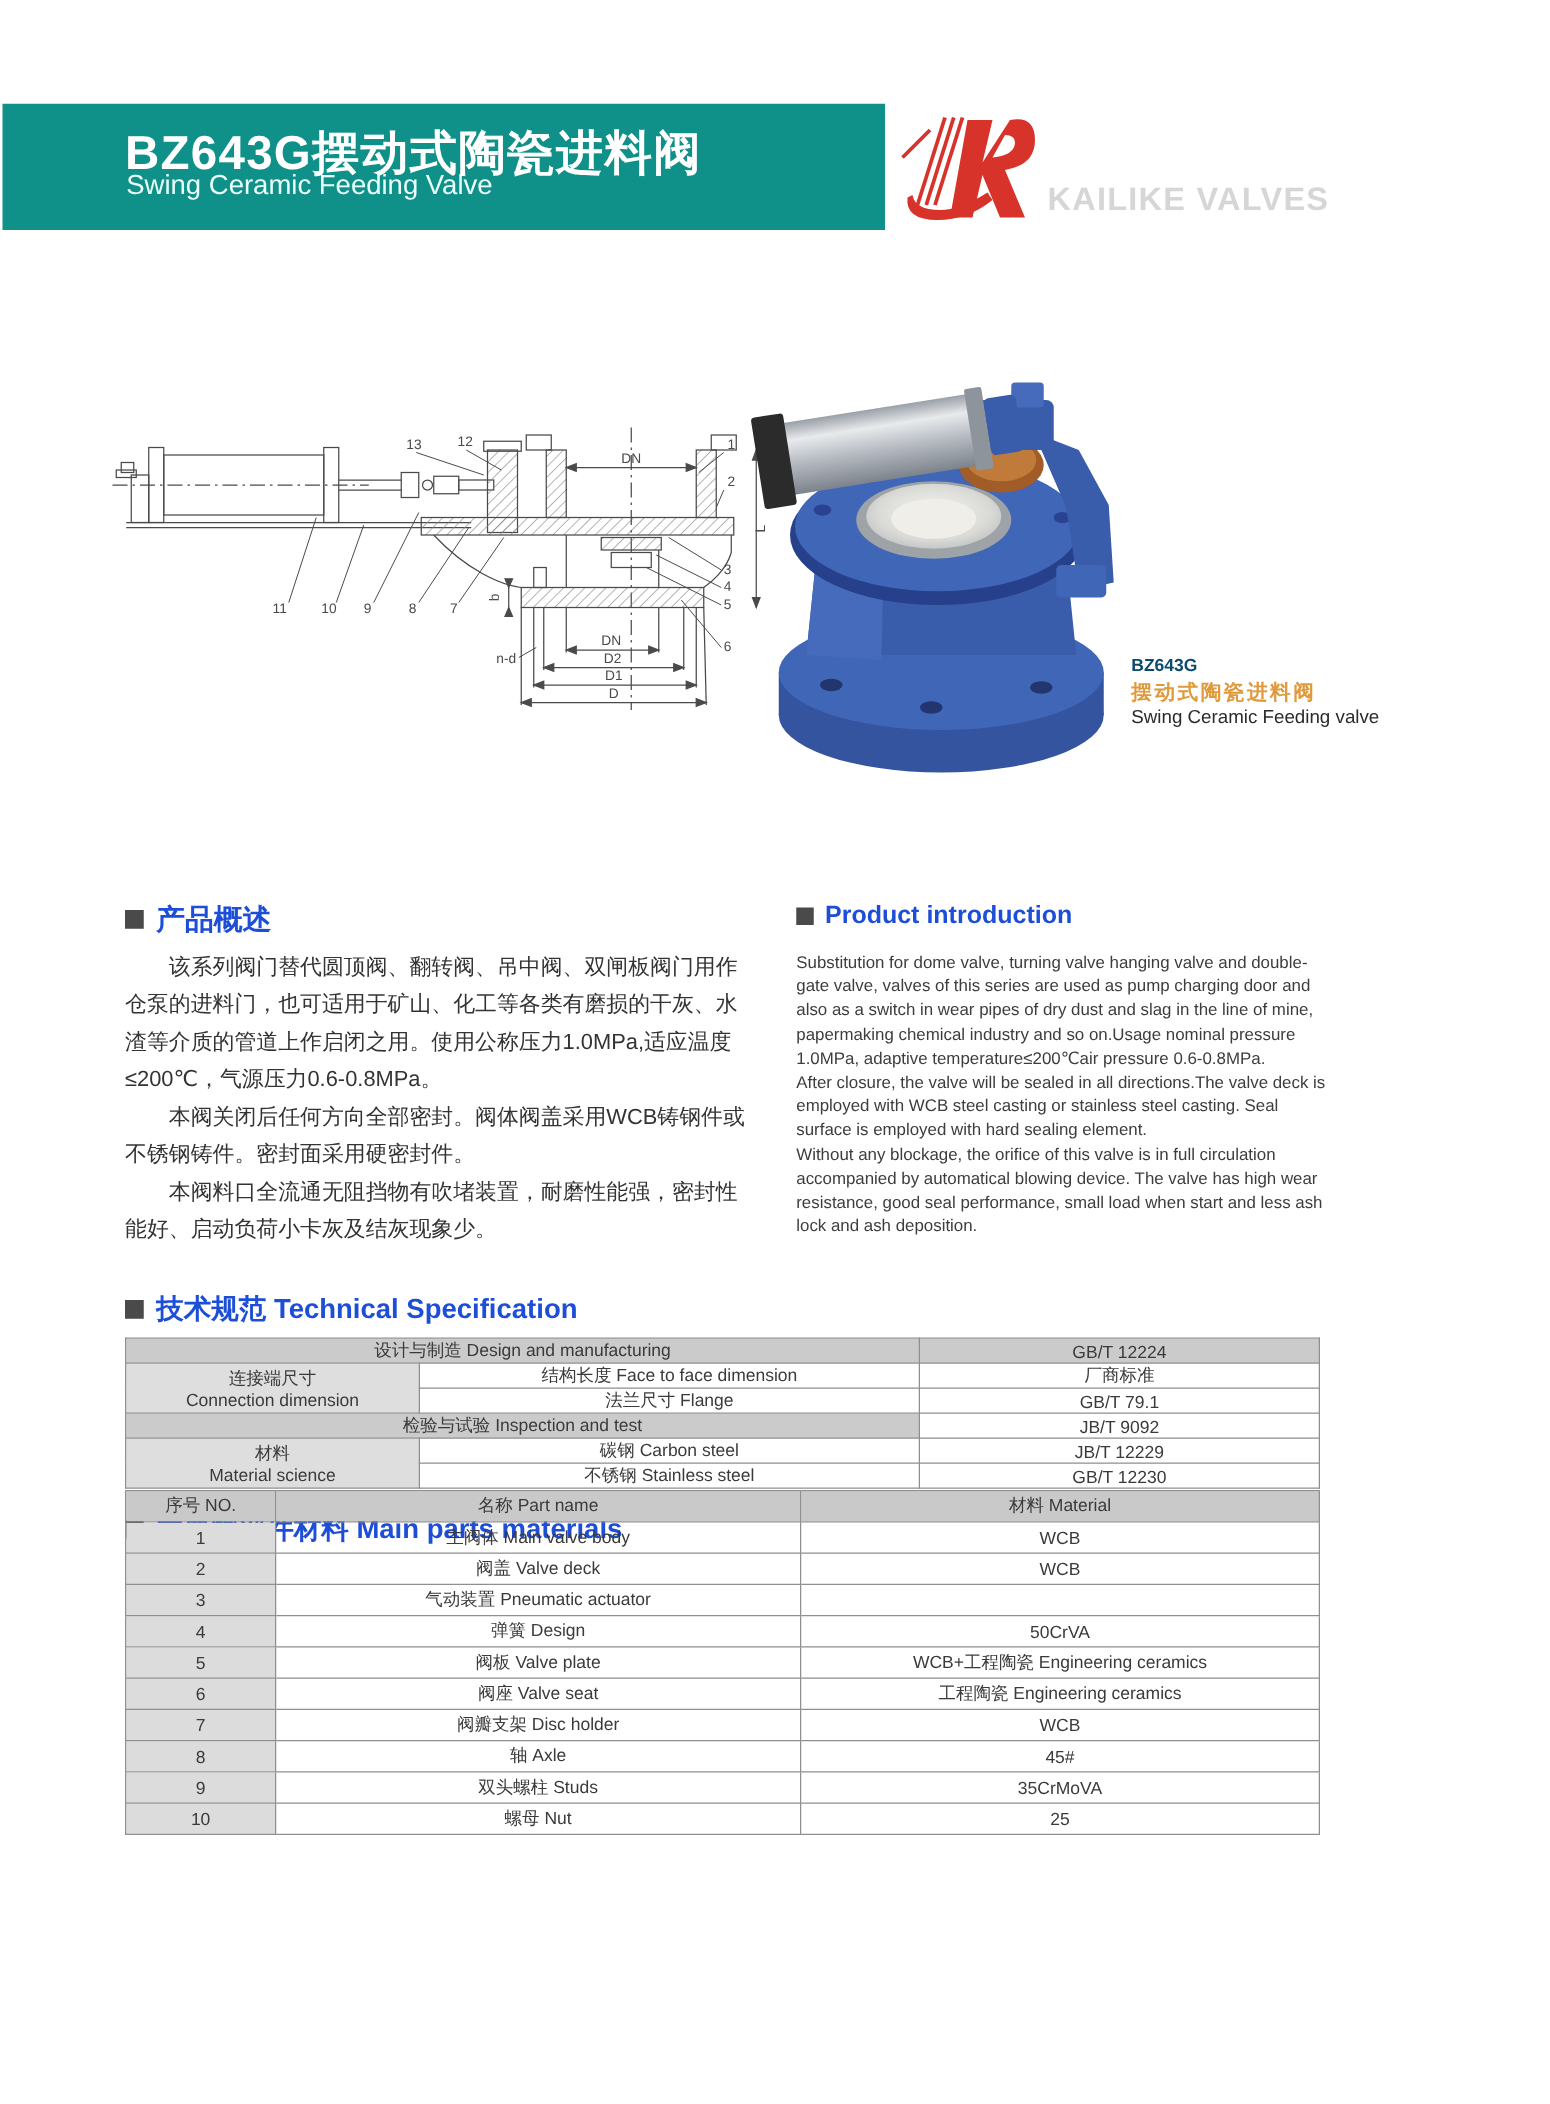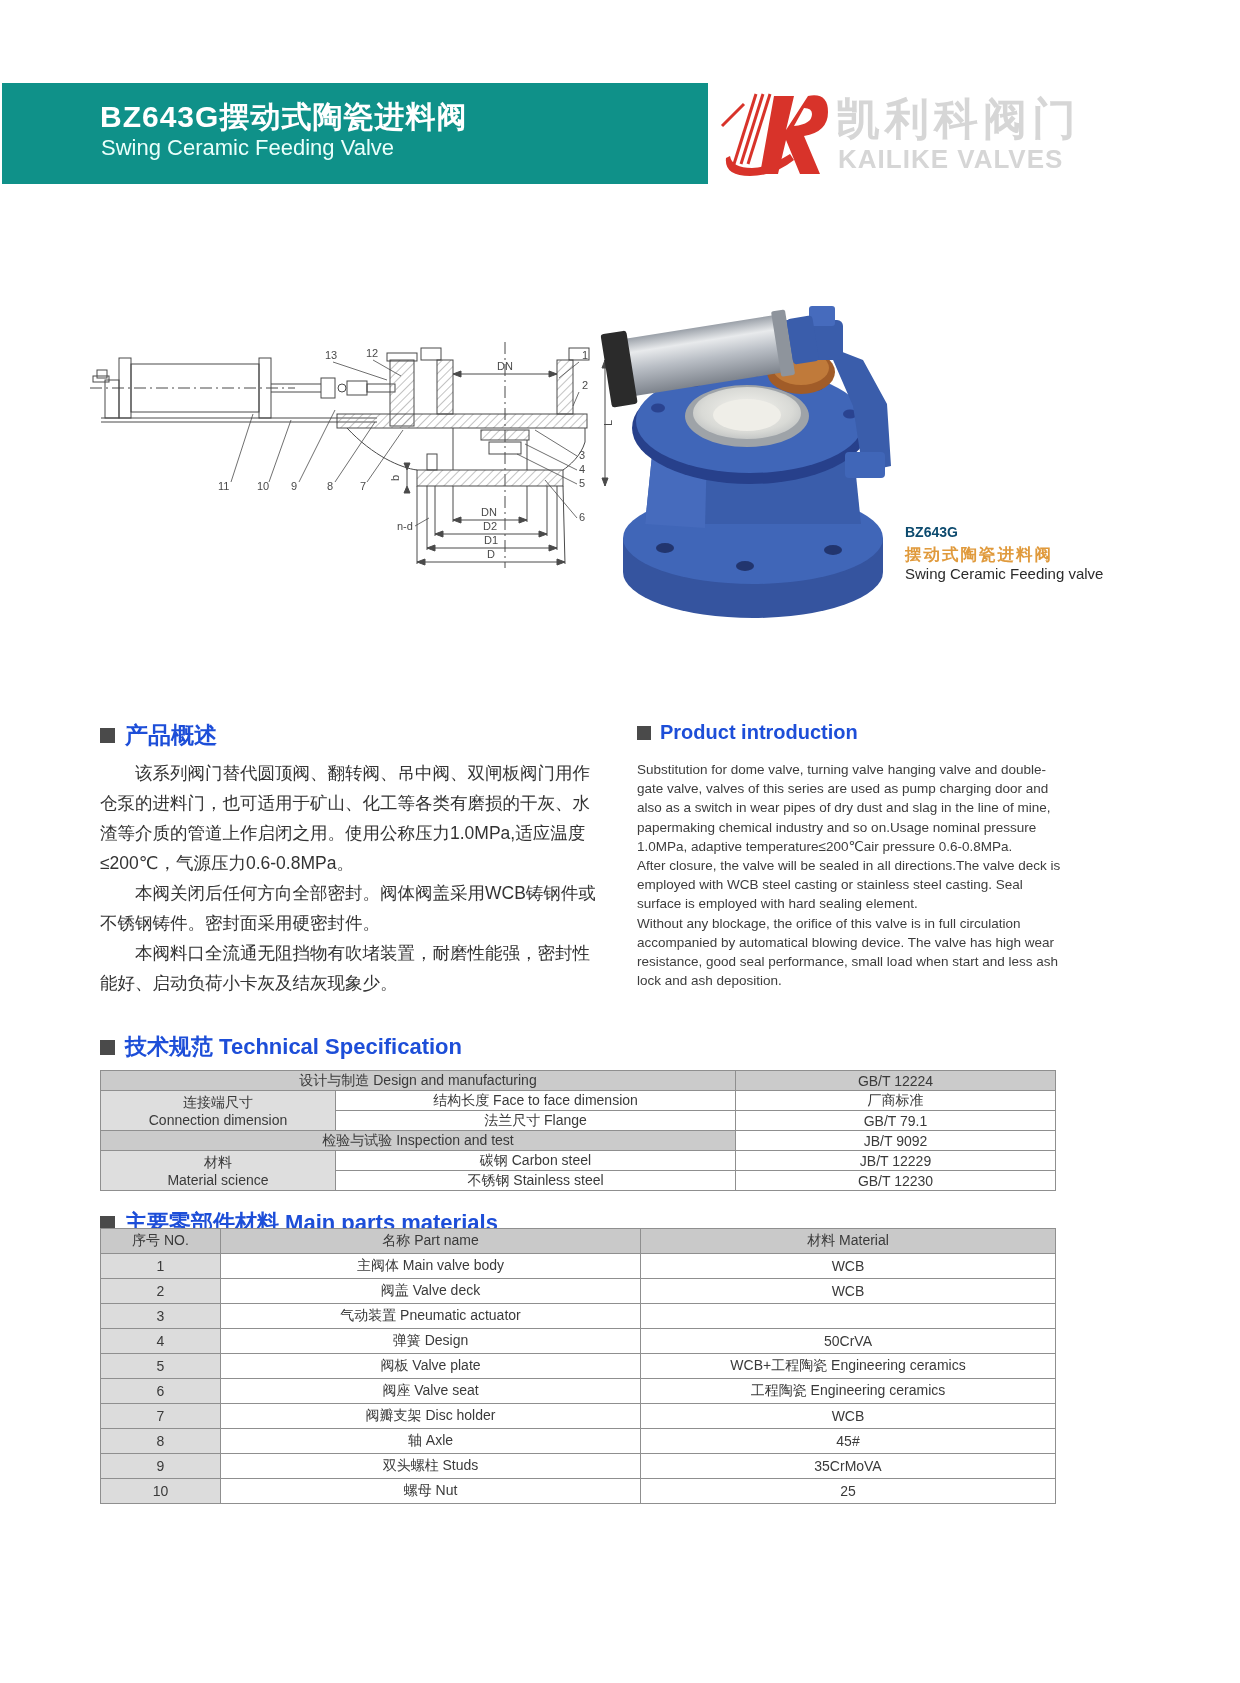--- a/index.html
+++ b/index.html
@@ -1,21 +1,21 @@
 <!DOCTYPE html>
 <html><head>
 <meta charset="utf-8">
 <style>
   html,body{margin:0;padding:0;background:#ffffff;}
   .page{position:relative;width:1240px;height:1683px;background:#ffffff;overflow:hidden;
         font-family:"Liberation Sans","DejaVu Sans",sans-serif;color:#3a3a3a;}
 
   
   .band{position:absolute;left:2px;top:83px;width:706px;height:101px;}
-  .band-title{position:absolute;left:98px;top:14px;font-size:30px;font-weight:bold;color:#ffffff;letter-spacing:1px;}
+  .band-title{position:absolute;left:98px;top:14px;font-size:38px;font-weight:bold;color:#ffffff;letter-spacing:1px;}
   .band-sub{position:absolute;left:99px;top:52px;font-size:22px;color:#eafffb;}
 
   
   .logo{position:absolute;left:688px;top:84px;width:420px;height:104px;}
   .logo-mark{position:absolute;left:28px;top:2px;width:120px;height:100px;}
   .logo-cn{position:absolute;left:148px;top:6px;font-size:44px;font-weight:bold;color:#d6d6d6;letter-spacing:5px;white-space:nowrap;}
   .logo-en{position:absolute;left:150px;top:60px;font-size:26px;font-weight:bold;color:#d6d6d6;letter-spacing:1px;white-space:nowrap;}
 
   
   .drawing{position:absolute;left:85px;top:318px;width:545px;height:300px;}
@@ -36,21 +36,21 @@
   .en-body p{margin:0;}
 
   
   table{border-collapse:collapse;table-layout:fixed;}
   td,th{border:1px solid #8f8f8f;text-align:center;vertical-align:middle;
         font-size:14px;color:#3a3a3a;padding:0 4px;overflow:hidden;white-space:nowrap;}
   .spec-table{position:absolute;left:100px;top:1070px;width:955px;}
   .spec-table td{height:19px;}
   .cell-merged{background:#cbcbcb;}
   .cell-group{background:#dedede;}
-  .parts-table{position:absolute;left:100px;top:1228px;width:955px;}
+  .parts-table{position:absolute;left:100px;top:1192px;width:955px;}
   .parts-table td{height:24px;}
   .parts-head td{background:#c9c9c9;}
   .parts-no{background:#dcdcdc;}
   text{font-family:"Liberation Sans","DejaVu Sans",sans-serif;}
 </style>
 </head>
 <body>
 
 <div class="page">
 
@@ -64,21 +64,20 @@
       <g stroke="#d8332a" stroke-width="3" fill="none">
         <line x1="28" y1="18" x2="6" y2="40"></line>
         <line x1="40" y1="8" x2="18" y2="78"></line>
         <line x1="47" y1="8" x2="25" y2="78"></line>
         <line x1="54" y1="8" x2="32" y2="78"></line>
       </g>
       <path d="M10,72 Q8,90 34,90 Q58,90 78,74 L74,68 Q52,82 36,82 Q16,82 14,70 Z" fill="#d8332a"></path>
       <path d="M58,10 L78,10 L70,44 L92,10 Q112,6 112,26 Q112,46 88,50 L104,88 L84,88 L70,54 L62,88 L44,88 Z" fill="#d8332a"></path>
       <path d="M88,22 L78,40 Q96,38 96,28 Q96,22 88,22 Z" fill="#ffffff"></path>
     </svg>
-    <div class="logo-cn">凯利科阀门</div>
     <div class="logo-en">KAILIKE VALVES</div>
   </div>
 
   <svg class="drawing" viewBox="0 0 545 300">
     <defs>
       <pattern id="hatch" width="6" height="6" patternUnits="userSpaceOnUse" patternTransform="rotate(45)">
         <line x1="0" y1="0" x2="0" y2="6" stroke="#888888" stroke-width="1"></line>
       </pattern>
     </defs>
     <g stroke="#4a4a4a" stroke-width="1" fill="none">

